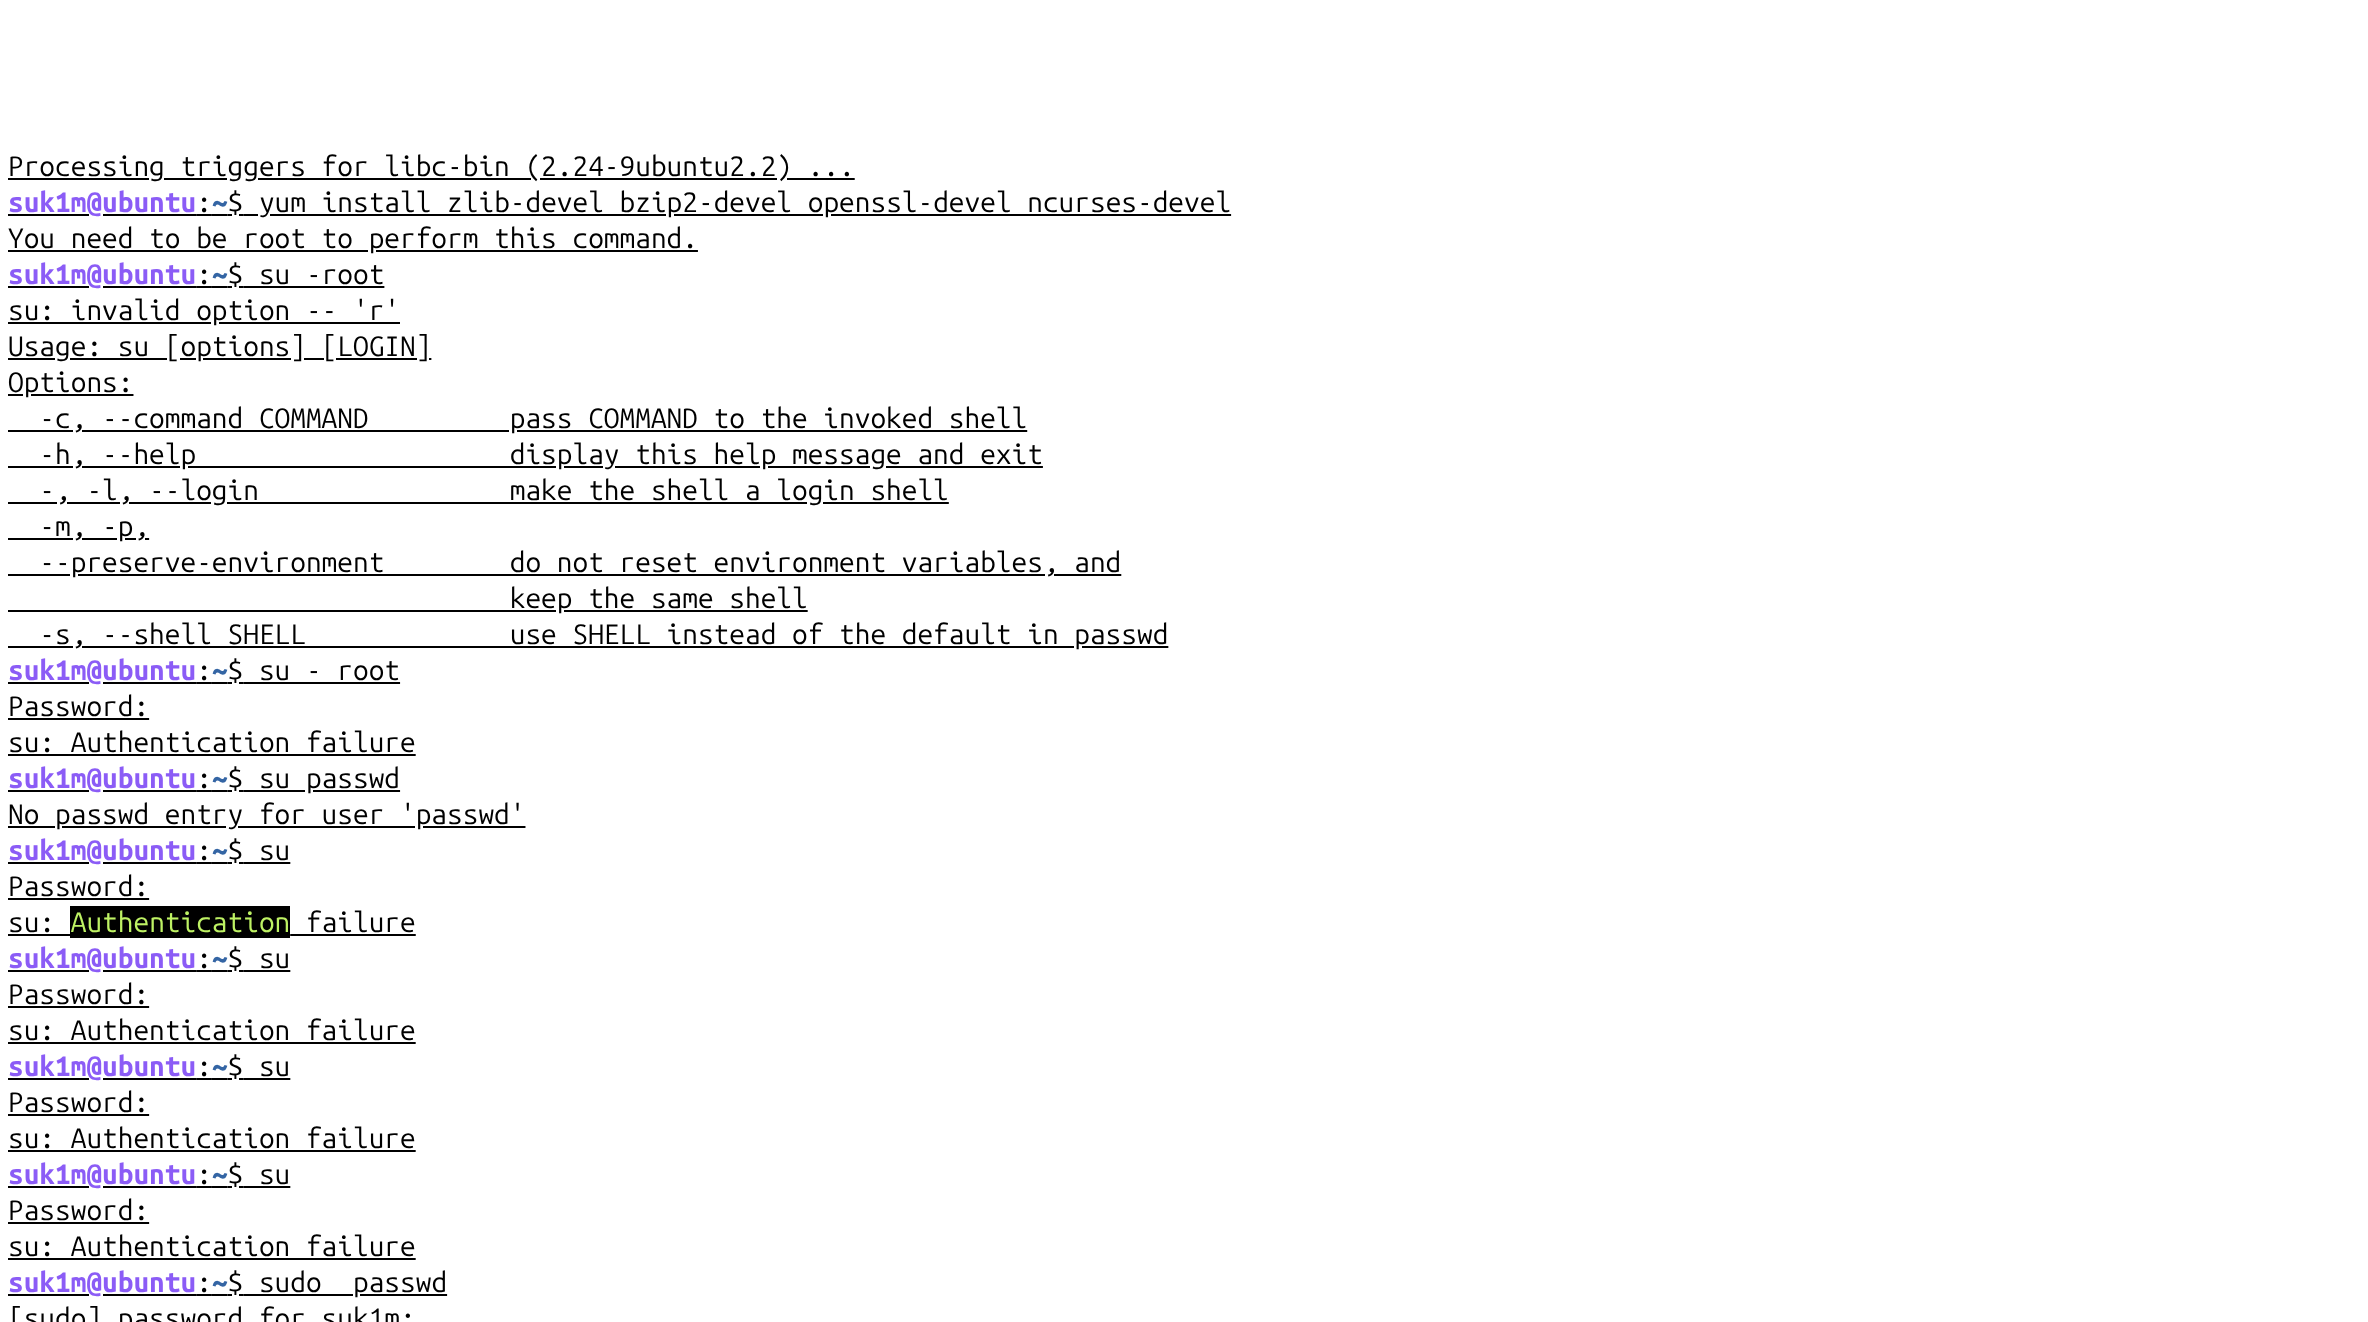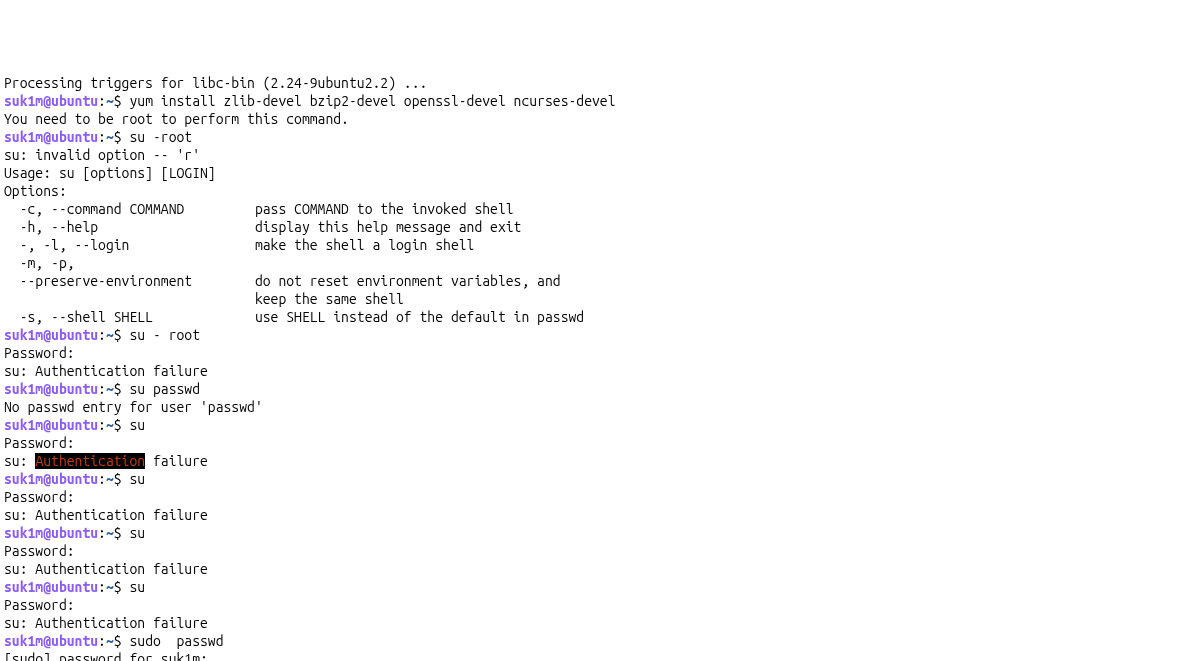--- a/index.html
+++ b/index.html
@@ -23,24 +23,25 @@
     }
     .path {
       color: #3465a4;
       font-weight: bold;
     }
     .dollar {
       color: #000000;
     }
     .highlight {
       background: #000000;
-      color: #c2410c;
+      color: #bef264;
     }
     .line {
       display: block;
+      text-decoration: underline;
     }
   </style>
 </head>
 <body>
 
 
 
 <div><span class="line">Processing triggers for libc-bin (2.24-9ubuntu2.2) ...</span><span class="line"><span class="user">suk1m@ubuntu</span><span>:</span><span class="path">~</span><span class="dollar">$</span><span> yum install zlib-devel bzip2-devel openssl-devel ncurses-devel</span></span><span class="line">You need to be root to perform this command.</span><span class="line"><span class="user">suk1m@ubuntu</span><span>:</span><span class="path">~</span><span class="dollar">$</span><span> su -root</span></span><span class="line">su: invalid option -- 'r'</span><span class="line">Usage: su [options] [LOGIN]</span><span class="line"></span><span class="line">Options:</span><span class="line">  -c, --command COMMAND         pass COMMAND to the invoked shell</span><span class="line">  -h, --help                    display this help message and exit</span><span class="line">  -, -l, --login                make the shell a login shell</span><span class="line">  -m, -p,</span><span class="line">  --preserve-environment        do not reset environment variables, and</span><span class="line">                                keep the same shell</span><span class="line">  -s, --shell SHELL             use SHELL instead of the default in passwd</span><span class="line"></span><span class="line"><span class="user">suk1m@ubuntu</span><span>:</span><span class="path">~</span><span class="dollar">$</span><span> su - root</span></span><span class="line">Password:</span><span class="line">su: Authentication failure</span><span class="line"><span class="user">suk1m@ubuntu</span><span>:</span><span class="path">~</span><span class="dollar">$</span><span> su passwd</span></span><span class="line">No passwd entry for user 'passwd'</span><span class="line"><span class="user">suk1m@ubuntu</span><span>:</span><span class="path">~</span><span class="dollar">$</span><span> su</span></span><span class="line">Password:</span><span class="line"><span>su: </span><span class="highlight">Authentication</span><span> failure</span></span><span class="line"><span class="user">suk1m@ubuntu</span><span>:</span><span class="path">~</span><span class="dollar">$</span><span> su</span></span><span class="line">Password:</span><span class="line">su: Authentication failure</span><span class="line"><span class="user">suk1m@ubuntu</span><span>:</span><span class="path">~</span><span class="dollar">$</span><span> su</span></span><span class="line">Password:</span><span class="line">su: Authentication failure</span><span class="line"><span class="user">suk1m@ubuntu</span><span>:</span><span class="path">~</span><span class="dollar">$</span><span> su</span></span><span class="line">Password:</span><span class="line">su: Authentication failure</span><span class="line"><span class="user">suk1m@ubuntu</span><span>:</span><span class="path">~</span><span class="dollar">$</span><span> sudo  passwd</span></span><span class="line">[sudo] password for suk1m:</span></div>
 
 

